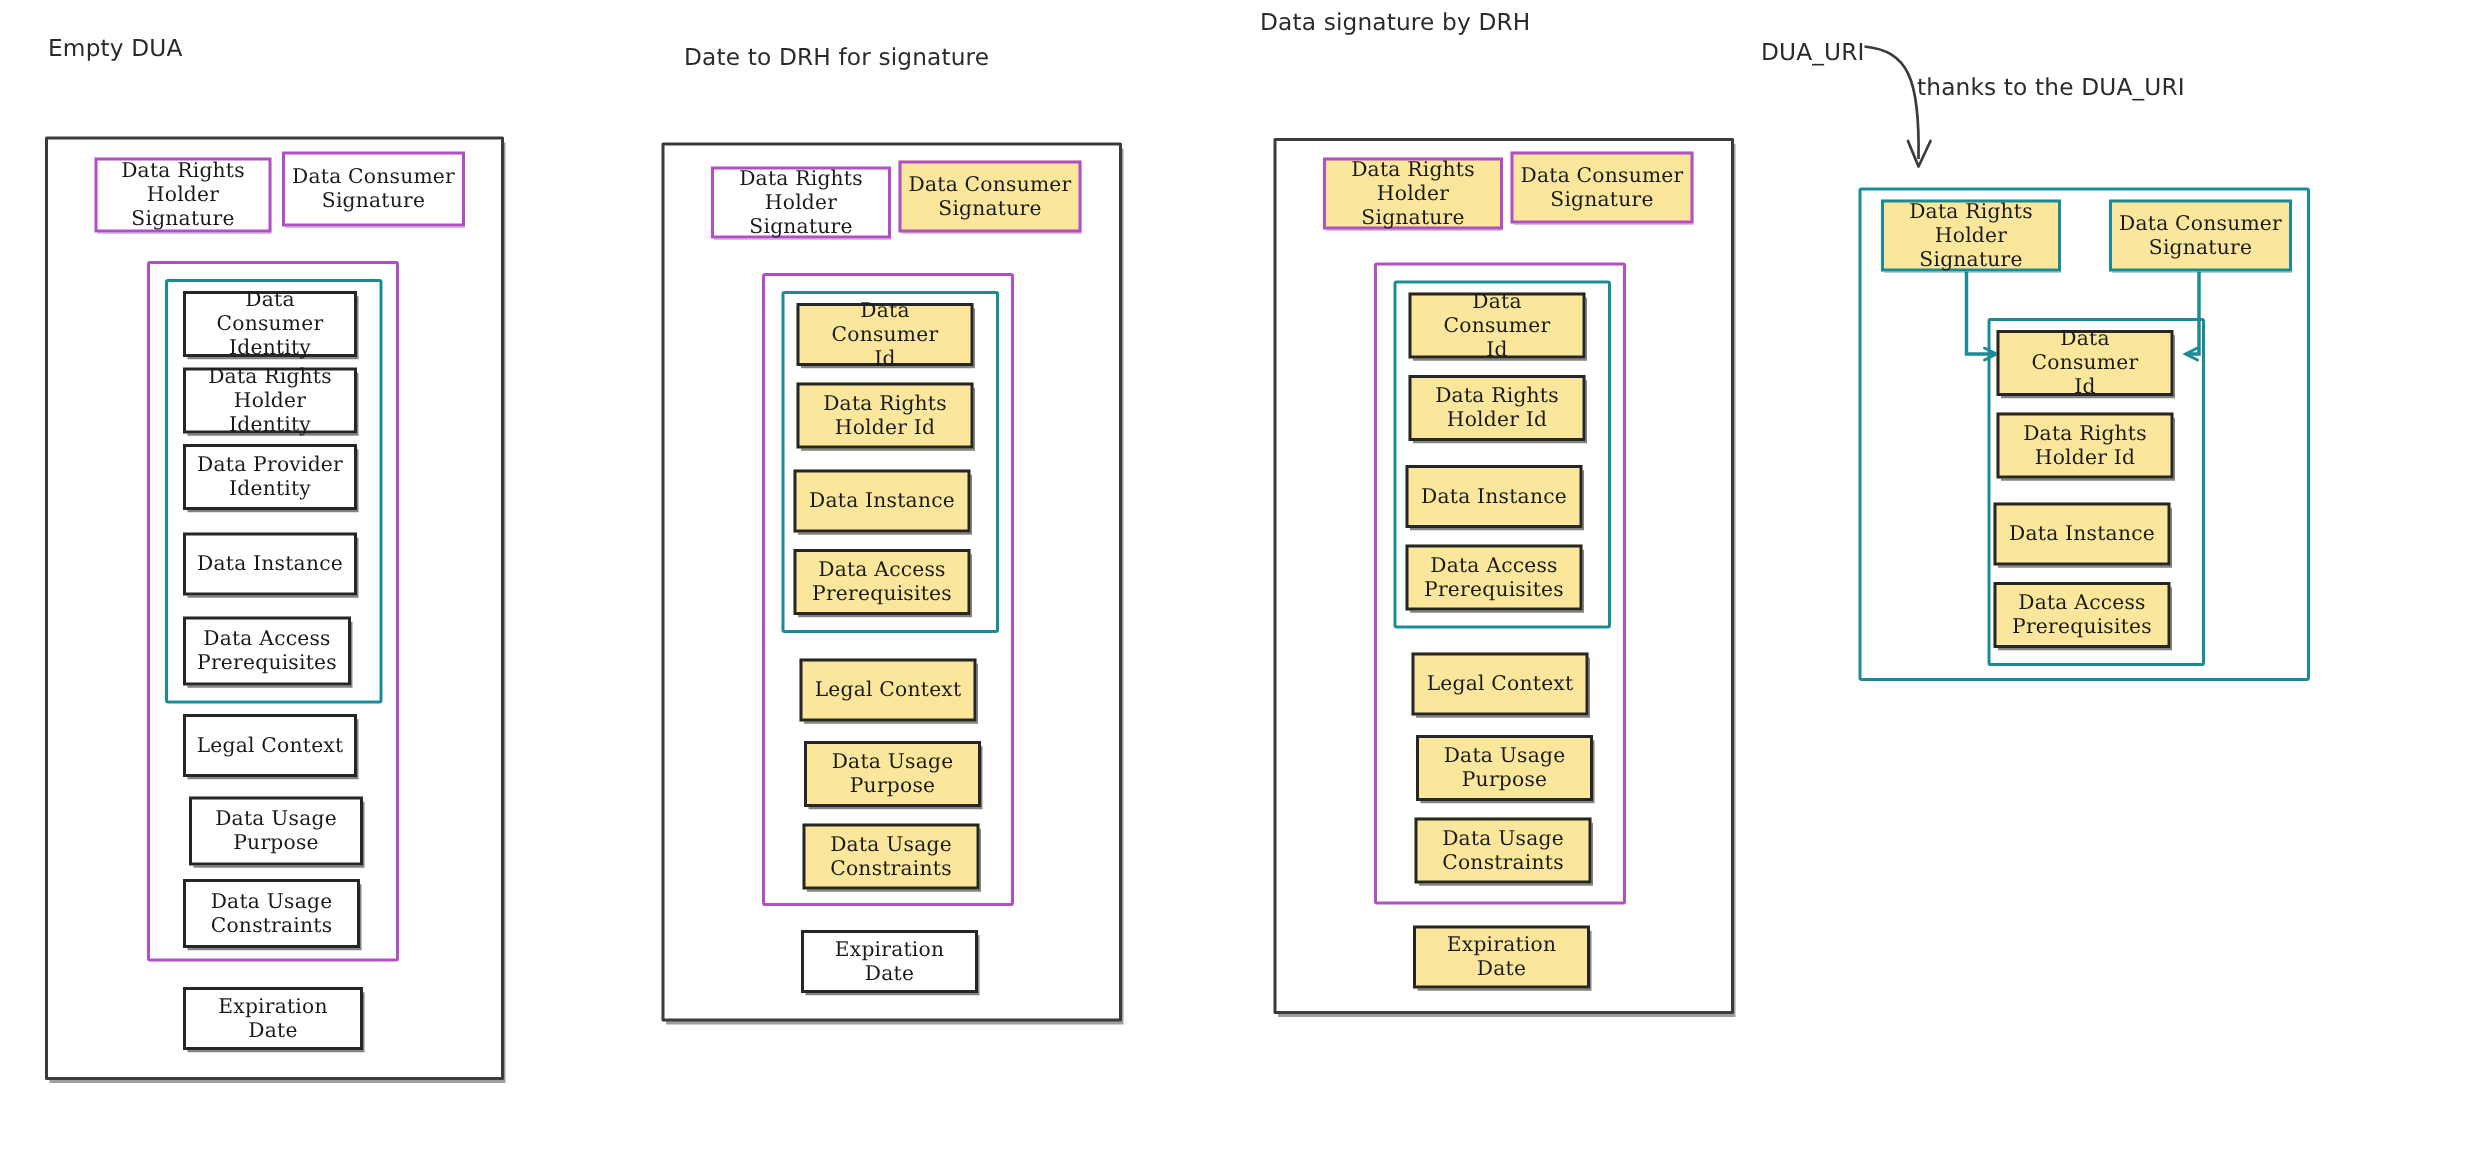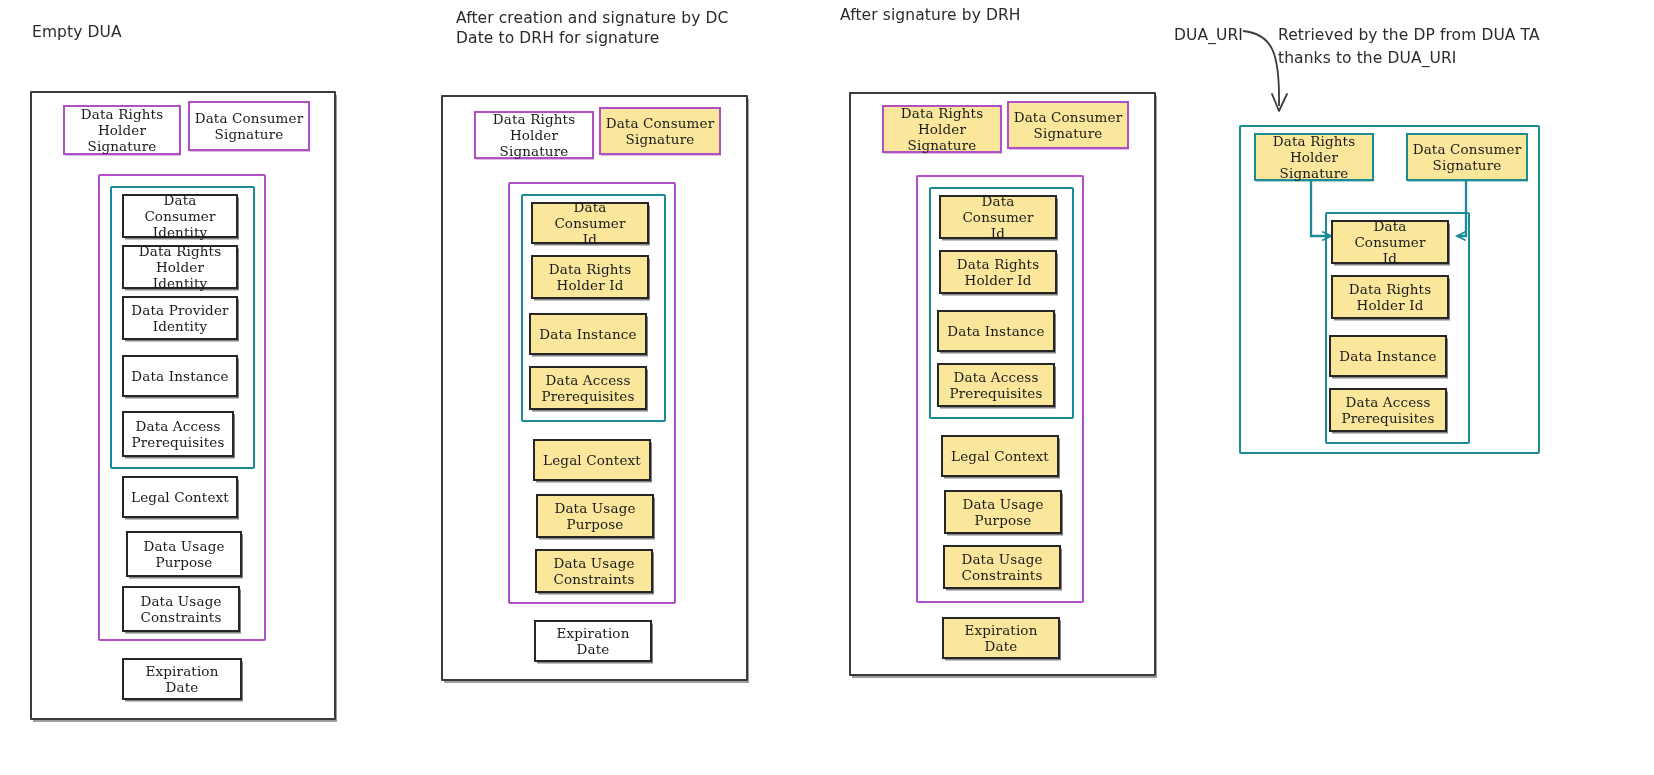--- a/index.html
+++ b/index.html
@@ -46,27 +46,25 @@
   
   .conn{position:absolute;left:0;top:0;width:1654px;height:775px;overflow:visible;pointer-events:none;}
 </style>
 </head>
 <body>
 
 <div class="canvas">
 
   <div class="caption" style="left:32px;top:22px;">Empty DUA</div>
 
-  <div class="caption" style="left:456px;top:8px;">After creation and signature by DC</div>
   <div class="caption" style="left:456px;top:28px;">Date to DRH for signature</div>
 
-  <div class="caption" style="left:840px;top:5px;">After signature by DRH</div>
+  <div class="caption" style="left:840px;top:5px;">Data signature by DRH</div>
   <div class="caption mono-hand" style="left:1174px;top:25px;">DUA_URI</div>
 
-  <div class="caption" style="left:1278px;top:25px;">Retrieved by the DP from DUA TA</div>
   <div class="caption" style="left:1278px;top:48px;">thanks to the DUA_URI</div>
 
   <svg class="conn">
     <defs>
       <marker id="arrP" markerWidth="12" markerHeight="12" refX="8" refY="5" orient="auto" markerUnits="userSpaceOnUse">
         <path d="M1,1 L9,5 L1,9" fill="none" stroke="#b24fc4" stroke-width="1.9" stroke-linecap="round"></path>
       </marker>
       <marker id="arrT" markerWidth="12" markerHeight="12" refX="8" refY="5" orient="auto" markerUnits="userSpaceOnUse">
         <path d="M1,1 L9,5 L1,9" fill="none" stroke="#1b8b95" stroke-width="1.9" stroke-linecap="round"></path>
       </marker>

